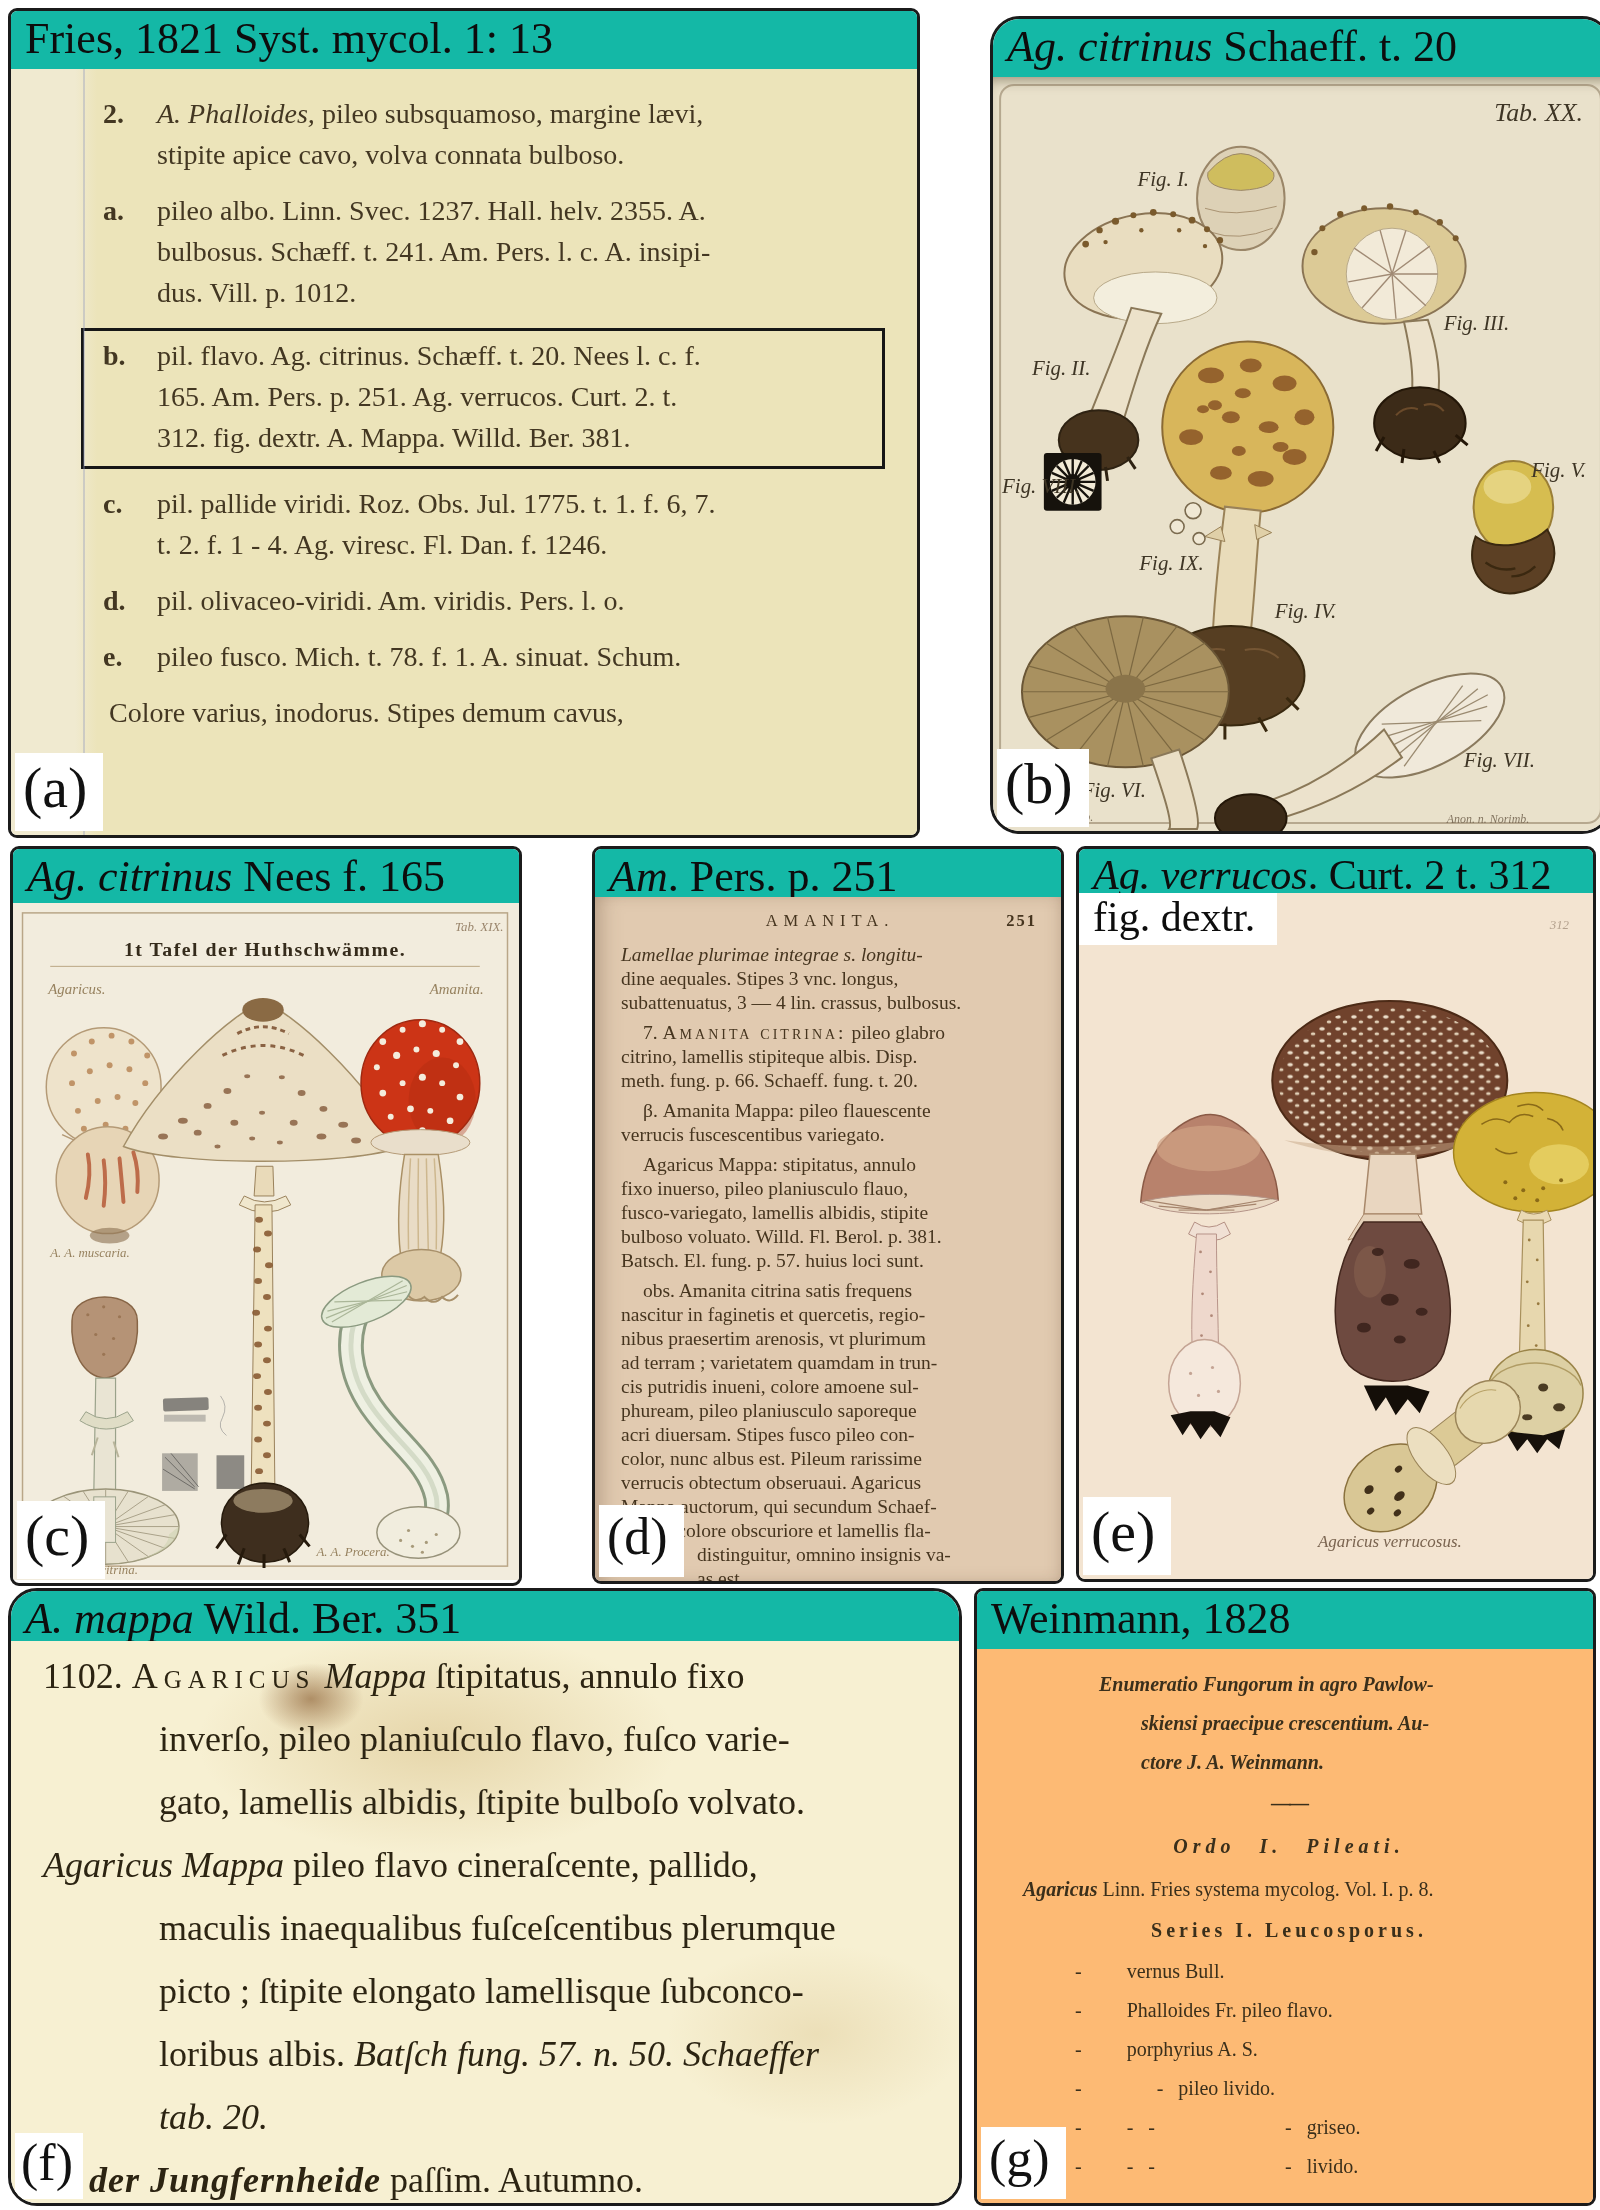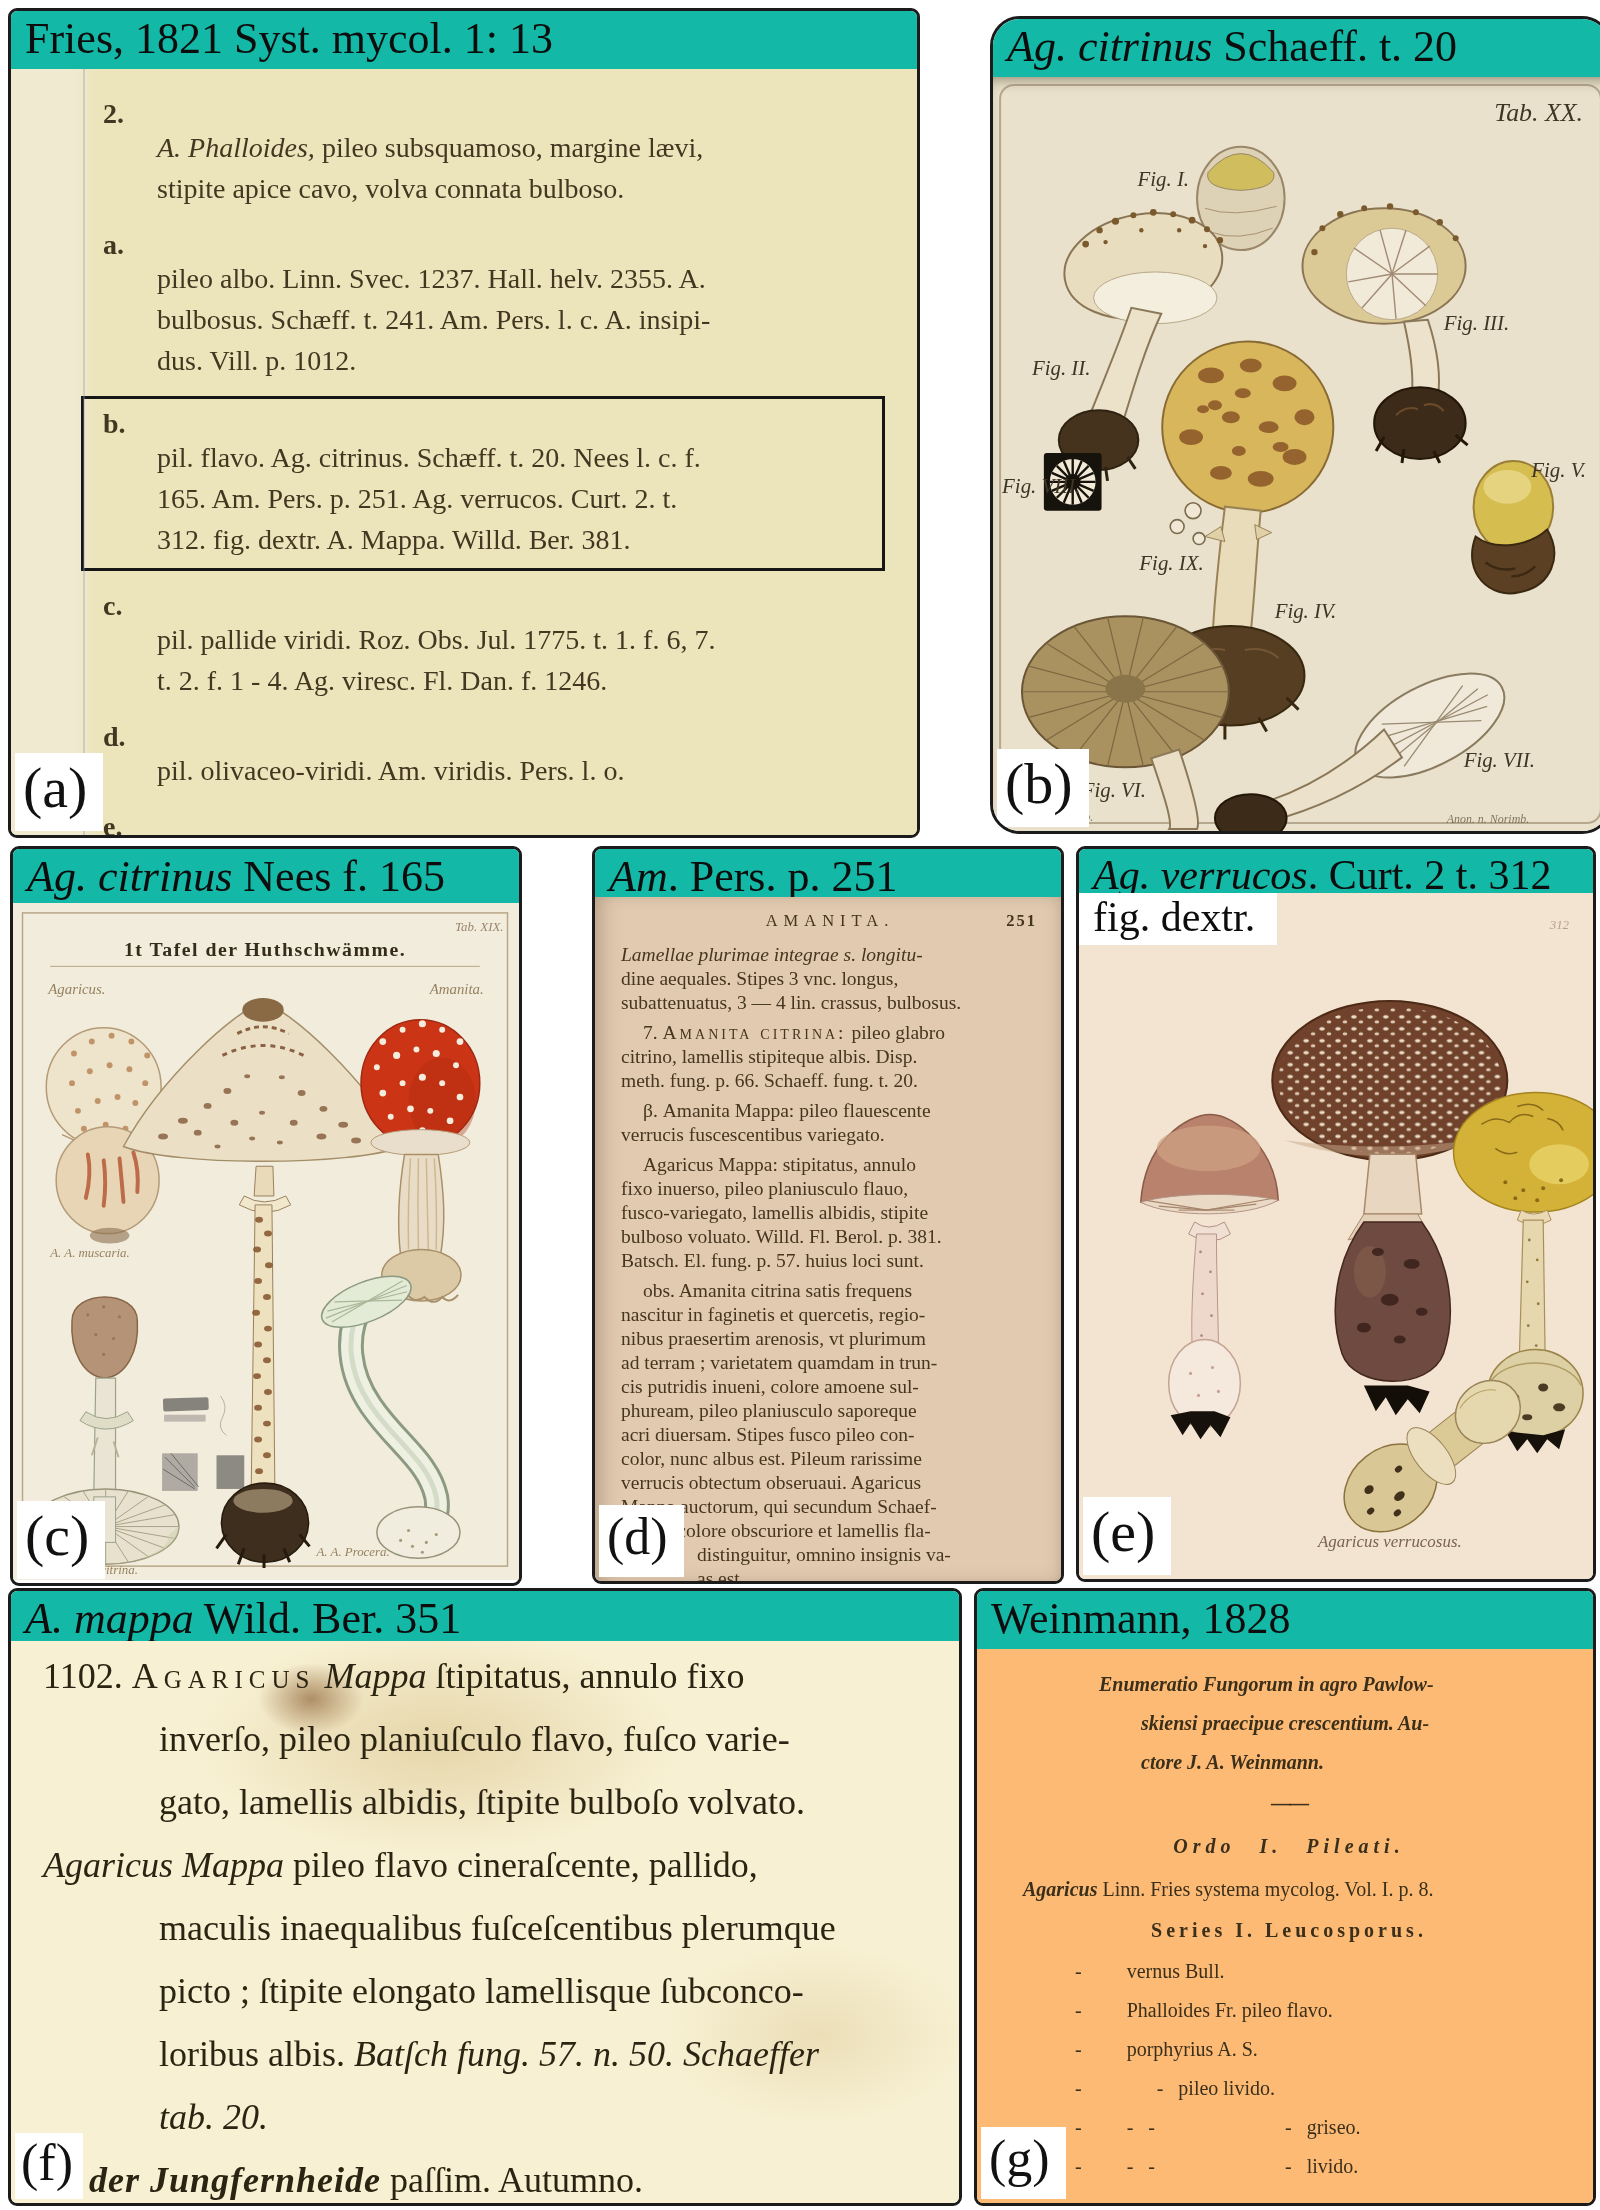--- a/index.html
+++ b/index.html
@@ -4,36 +4,36 @@
 <style>
   html,body{margin:0;padding:0;}
   body{width:1600px;height:2210px;position:relative;background:#ffffff;
        font-family:"Liberation Serif",serif;overflow:hidden;}
   .panel{position:absolute;border:3px solid #1b1b1b;border-radius:9px;overflow:hidden;background:#fff;}
   #panel-a{left:8px;top:8px;width:906px;height:824px;}
   #panel-b{left:990px;top:16px;width:616px;height:812px;border-radius:30px;}
   #panel-c{left:10px;top:846px;width:506px;height:734px;}
   #panel-d{left:592px;top:846px;width:466px;height:732px;}
   #panel-e{left:1076px;top:846px;width:514px;height:730px;}
-  #panel-f{left:8px;top:1588px;width:948px;height:612px;}
+  #panel-f{left:8px;top:1588px;width:948px;height:612px;border-radius:29px;}
   #panel-g{left:974px;top:1588px;width:616px;height:612px;}
 
   .ptitle{background:#14b8a6;color:#0d0d0d;font-size:44px;line-height:1.18;padding:2px 14px 4px;white-space:nowrap;}
   .ptitle .it{font-style:italic;}
   .plabel{position:absolute;left:4px;bottom:4px;background:#fff;color:#111;
           font-size:58px;line-height:1;padding:6px 16px 14px 8px;z-index:20;}
 
   
   .a-page{position:absolute;left:0;right:0;bottom:0;top:58px;color:#433722;
           background:linear-gradient(to right,#f0ead0 0px,#f0ead0 64px,#ece4ba 86px,#ece4ba 100%);
           font-size:28px;line-height:41px;padding:24px 26px 0 92px;}
   .a-gutter{position:absolute;left:72px;top:0;bottom:0;width:2px;background:rgba(140,150,190,.four);background:rgba(140,150,190,.35);}
   .a-row{display:flex;margin-bottom:15px;}
   .a-letter{width:54px;flex:none;font-weight:700;}
-  .a-lines{flex:1;margin-top:34px;}
+  .a-lines{flex:1;}
   .a-sub{margin-left:26px;}
   .a-sub .a-lines{margin-left:28px;text-indent:0;}
   .a-sub .first{margin-left:-28px;}
   .a-box{border:3px solid #161616;margin:4px 6px 14px -22px;padding:4px 4px 8px 19px;}
   .a-box .a-row{margin-bottom:0;}
   .a-close{margin-left:-46px;margin-top:10px;}
   .a-close .first{text-indent:52px;}
 
   
   .plate{position:absolute;left:0;right:0;bottom:0;display:block;}

